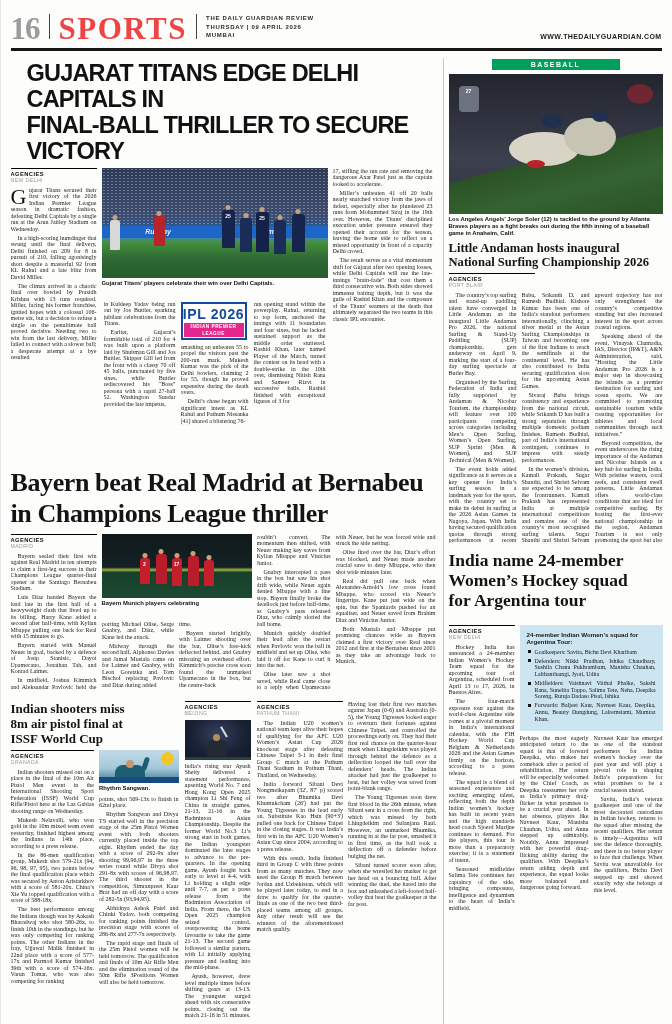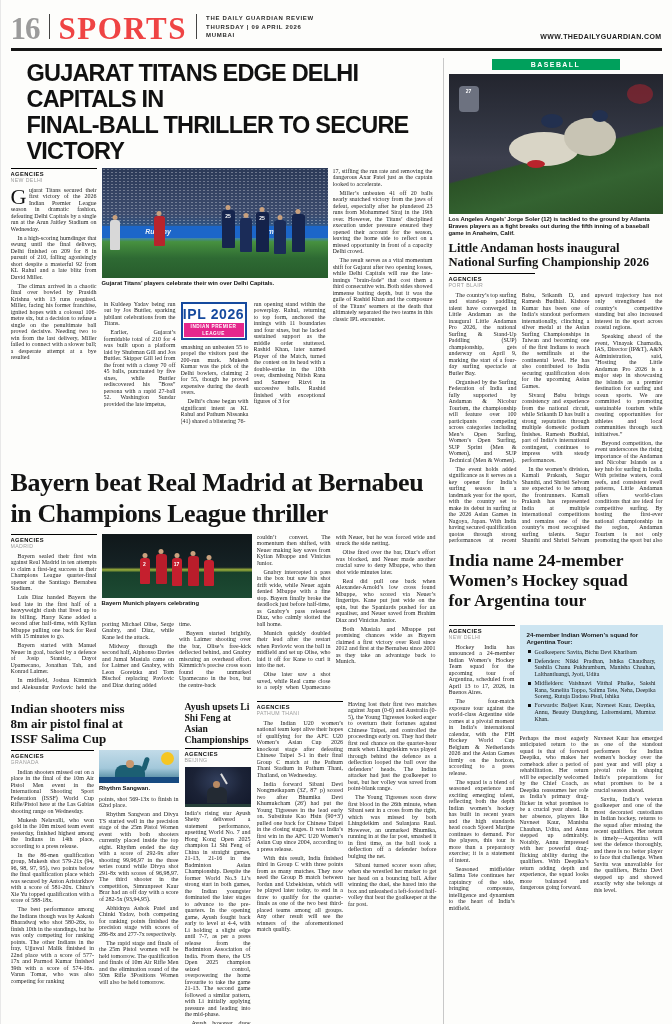--- a/index.html
+++ b/index.html
@@ -248,21 +248,21 @@
           </div>
         </div>
       </section>
 
       <div class="bottom">
 
         <section style="width:168px">
           <h3 class="h-serif h-sm">
               <div>Indian shooters miss</div>
               <div>8m air pistol final at</div>
-              <div>ISSF Salima Cup</div>
+              <div>ISSF World Cup</div>
             </h3>
           <div class="cols" style="height:300px">
             <div class="col w84">
               <div class="byline">
                 <div class="by-agency">AGENCIES</div>
                 <div class="by-loc">GRANADA</div>
               </div>
               <div class="plist">
                   <p>Indian shooters missed out on a place in the final of the 10m Air Pistol Men event in the International Shooting Sport Federation (ISSF) World Cup Rifle/Pistol here at the Las Gabias shooting range on Wednesday.</p>
                   <p>Mukesh Nelavalli, who won gold in the 10m mixed team event yesterday, finished highest among the Indians in 14th place, according to a press release.</p>
@@ -283,25 +283,20 @@
                   <p>points, shot 569-13x to finish in 62nd place.</p>
                   <p>Rhythm Sangwan and Divya TS started well in the precision stage of the 25m Pistol Women event with both shooters currently placed inside the top eight. Rhythm ended the day with a score of 292-9x after shooting 99,96,97 in the three series round while Divya shot 291-8x with scores of 96,98,97. The third shooter in the competition, Simranpreet Kaur Brar had an off day with a score of 282-5x (93,94,95).</p>
                   <p>Abhidnya Ashok Patel and Chinki Yadav, both competing for ranking points finished the precision stage with scores of 286-8x and 277-7x respectively.</p>
                   <p>The rapid stage and finals of the 25m Pistol women will be held tomorrow. The qualification and finals of 10m Air Rifle Men and the elimination round of the 50m Rifle 3Positions Women will also be held tomorrow.</p>
                 </div>
             </div>
           </div>
         </section>
 
         <section style="width:66px">
-          <h3 class="h-serif h-ayush">
-              <div>Ayush upsets Li</div>
-              <div>Shi Feng at Asian</div>
-              <div>Championships</div>
-            </h3>
           <div class="byline">
             <div class="by-agency">AGENCIES</div>
             <div class="by-loc">BEIJING</div>
           </div>
           <div class="photo ph-ayush">
             <div class="torso"></div>
             <div class="head"></div>
             <div class="racket"></div>
             <div class="floor"></div>
           </div>

